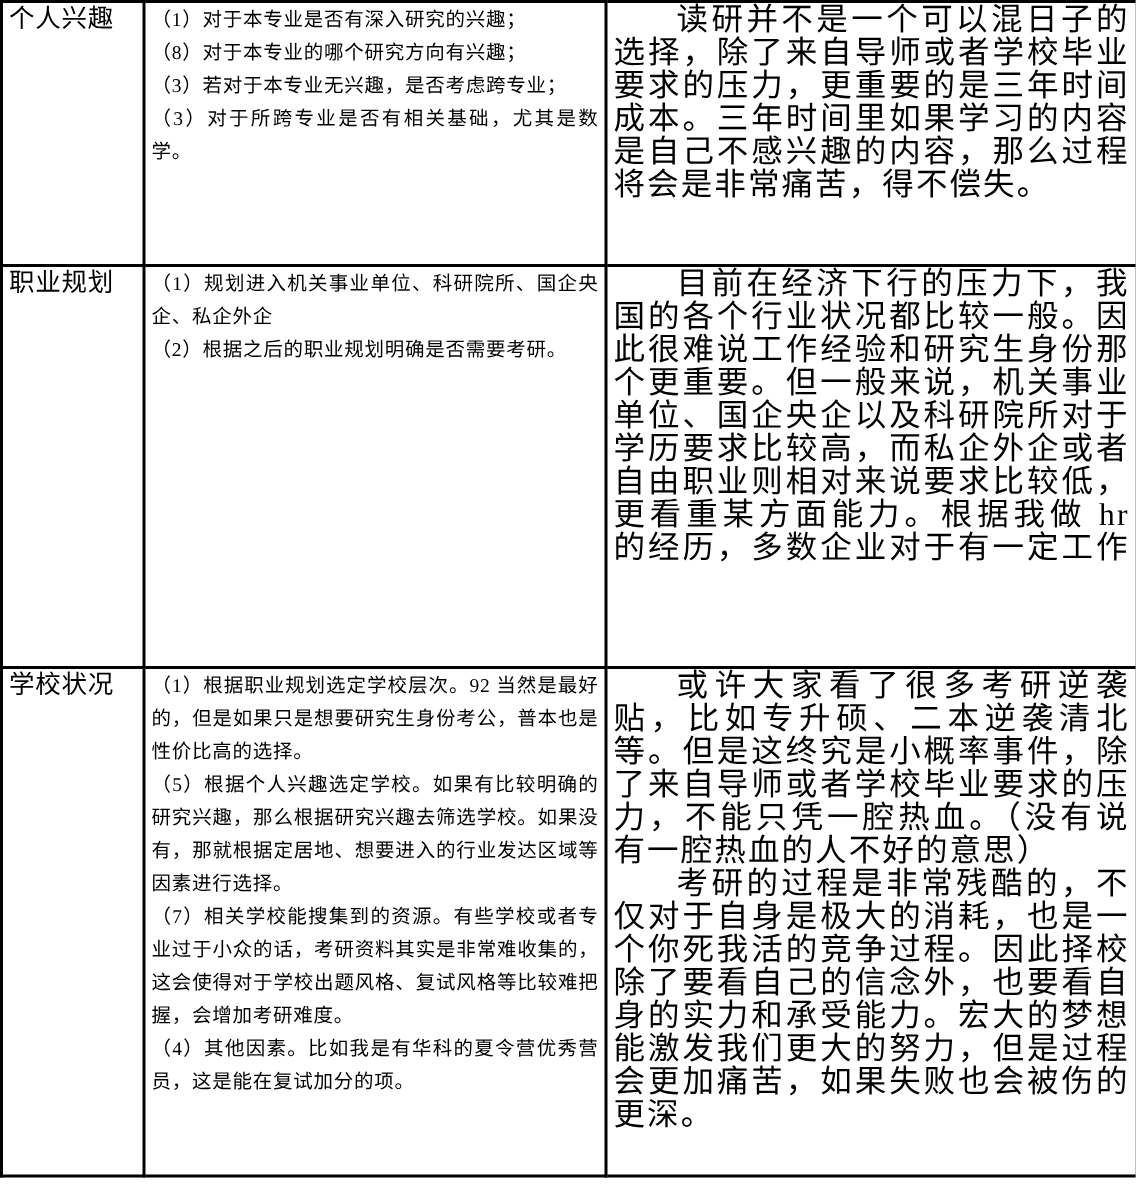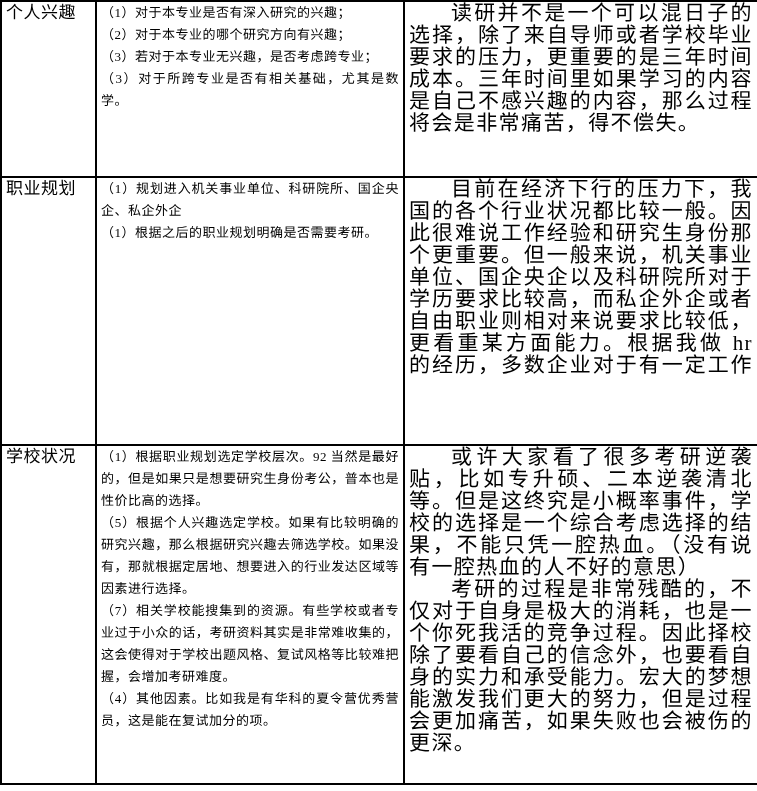--- a/index.html
+++ b/index.html
@@ -75,42 +75,42 @@
 
     <tr class="r1">
       <td class="label-cell">
         <div class="cw">
           <p>个人兴趣</p>
         </div>
       </td>
       <td class="points-cell">
         <div class="cw">
           <p>（1）对于本专业是否有深入研究的兴趣；</p>
-          <p>（2）对于本专业的哪个研究方向有兴趣；</p>
+          <p>（8）对于本专业的哪个研究方向有兴趣；</p>
           <p>（3）若对于本专业无兴趣，是否考虑跨专业；</p>
           <p>（3）对于所跨专业是否有相关基础，尤其是数学。</p>
         </div>
       </td>
       <td class="comment-cell">
         <div class="cw">
           <p>读研并不是一个可以混日子的选择，除了来自导师或者学校毕业要求的压力，更重要的是三年时间成本。三年时间里如果学习的内容是自己不感兴趣的内容，那么过程将会是非常痛苦，得不偿失。</p>
         </div>
       </td>
     </tr>
 
     <tr class="r2">
       <td class="label-cell">
         <div class="cw">
           <p>职业规划</p>
         </div>
       </td>
       <td class="points-cell">
         <div class="cw">
           <p>（1）规划进入机关事业单位、科研院所、国企央企、私企外企</p>
-          <p>（1）根据之后的职业规划明确是否需要考研。</p>
+          <p>（2）根据之后的职业规划明确是否需要考研。</p>
         </div>
       </td>
       <td class="comment-cell">
         <div class="cw">
           <p>目前在经济下行的压力下，我国的各个行业状况都比较一般。因此很难说工作经验和研究生身份那个更重要。但一般来说，机关事业单位、国企央企以及科研院所对于学历要求比较高，而私企外企或者自由职业则相对来说要求比较低，更看重某方面能力。根据我做 hr 的经历，多数企业对于有一定工作经验的候选人，在学历方面并无很高要求。因此，如果想要就业，早早进入行业深耕，是一个更好的选择。</p>
           <p>读研需要三年，但一般来说、市场变化都是需要考虑的因素。</p>
         </div>
       </td>
     </tr>
 
@@ -123,20 +123,20 @@
       <td class="points-cell">
         <div class="cw">
           <p>（1）根据职业规划选定学校层次。92 当然是最好的，但是如果只是想要研究生身份考公，普本也是性价比高的选择。</p>
           <p>（5）根据个人兴趣选定学校。如果有比较明确的研究兴趣，那么根据研究兴趣去筛选学校。如果没有，那就根据定居地、想要进入的行业发达区域等因素进行选择。</p>
           <p>（7）相关学校能搜集到的资源。有些学校或者专业过于小众的话，考研资料其实是非常难收集的，这会使得对于学校出题风格、复试风格等比较难把握，会增加考研难度。</p>
           <p>（4）其他因素。比如我是有华科的夏令营优秀营员，这是能在复试加分的项。</p>
         </div>
       </td>
       <td class="comment-cell">
         <div class="cw">
-          <p>或许大家看了很多考研逆袭贴，比如专升硕、二本逆袭清北等。但是这终究是小概率事件，学校的选择是一个综合考虑选择的结果，不能只凭一腔热血。（没有说有一腔热血的人不好的意思）</p>
+          <p>或许大家看了很多考研逆袭贴，比如专升硕、二本逆袭清北等。但是这终究是小概率事件，除了来自导师或者学校毕业要求的压力，不能只凭一腔热血。（没有说有一腔热血的人不好的意思）</p>
           <p>考研的过程是非常残酷的，不仅对于自身是极大的消耗，也是一个你死我活的竞争过程。因此择校除了要看自己的信念外，也要看自身的实力和承受能力。宏大的梦想能激发我们更大的努力，但是过程会更加痛苦，如果失败也会被伤的更深。</p>
         </div>
       </td>
     </tr>
 
   </tbody>
 </table>
 
 </body></html>

